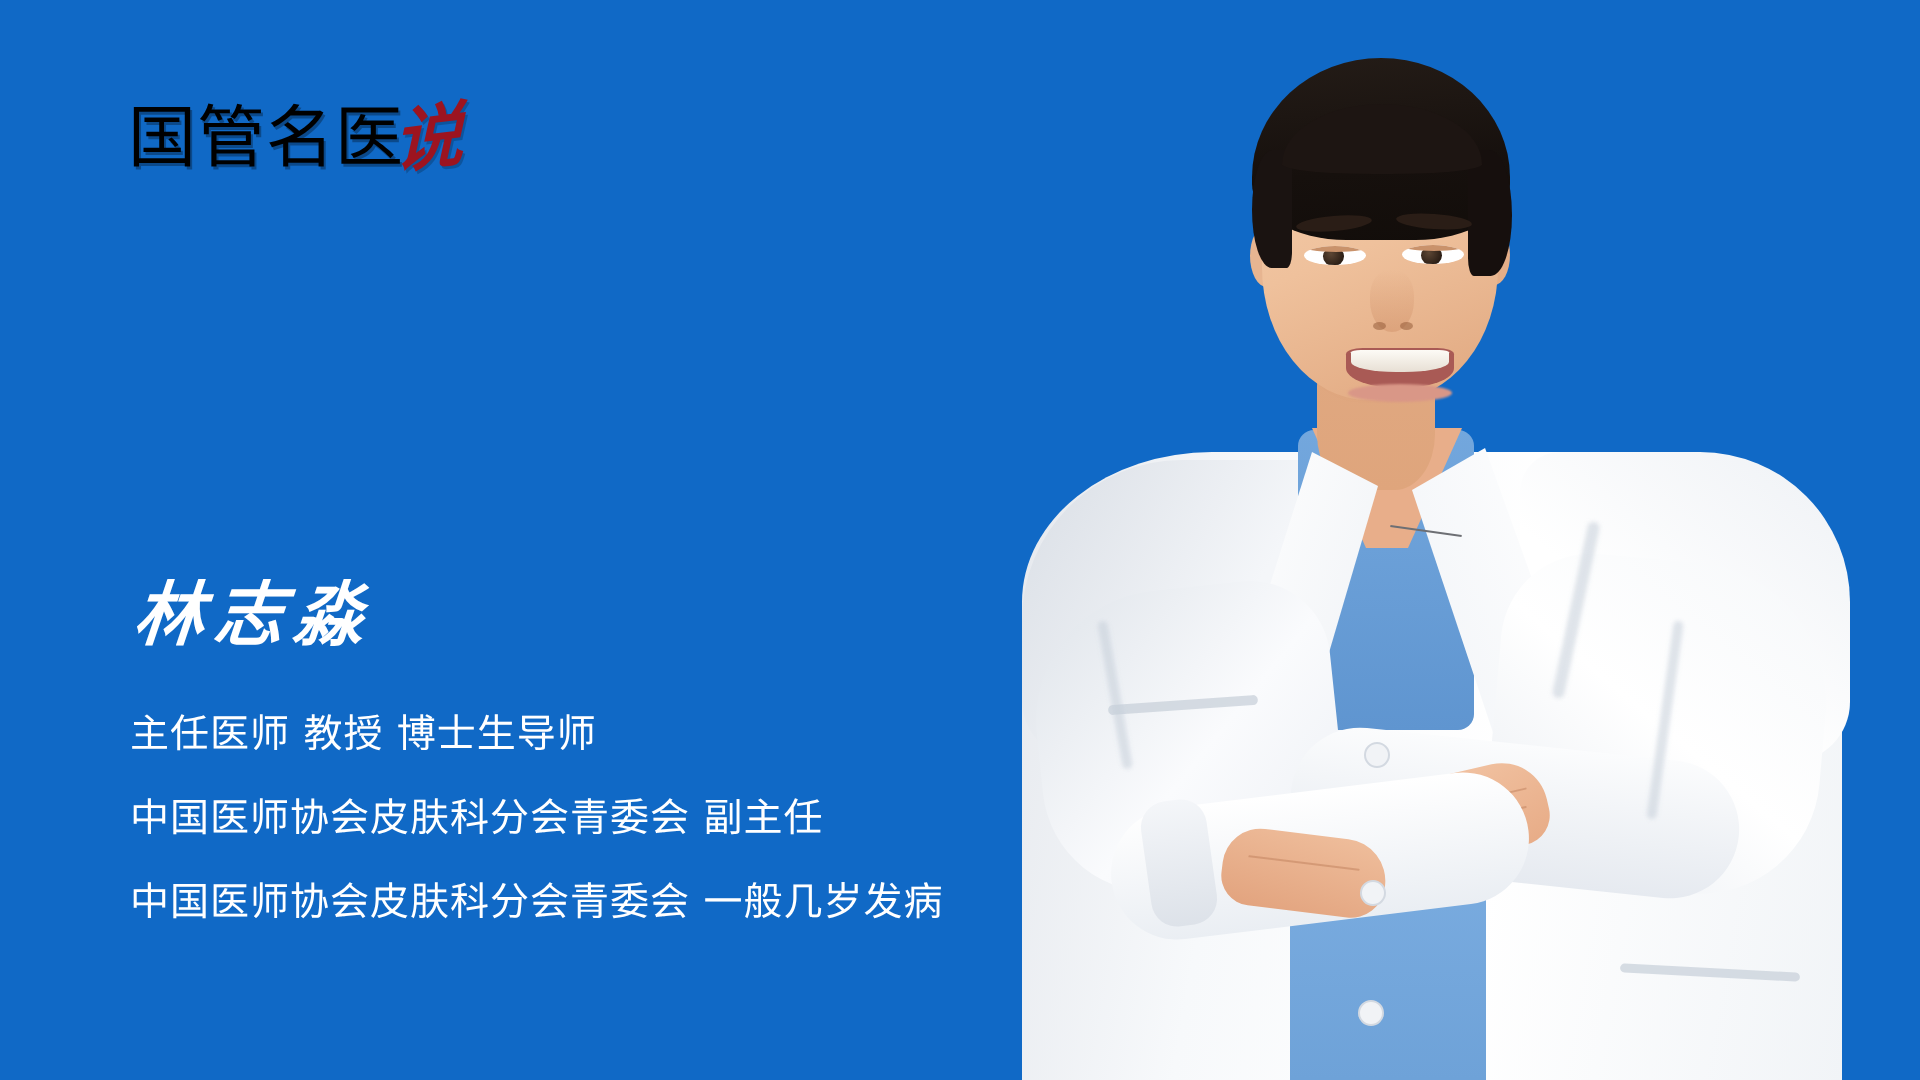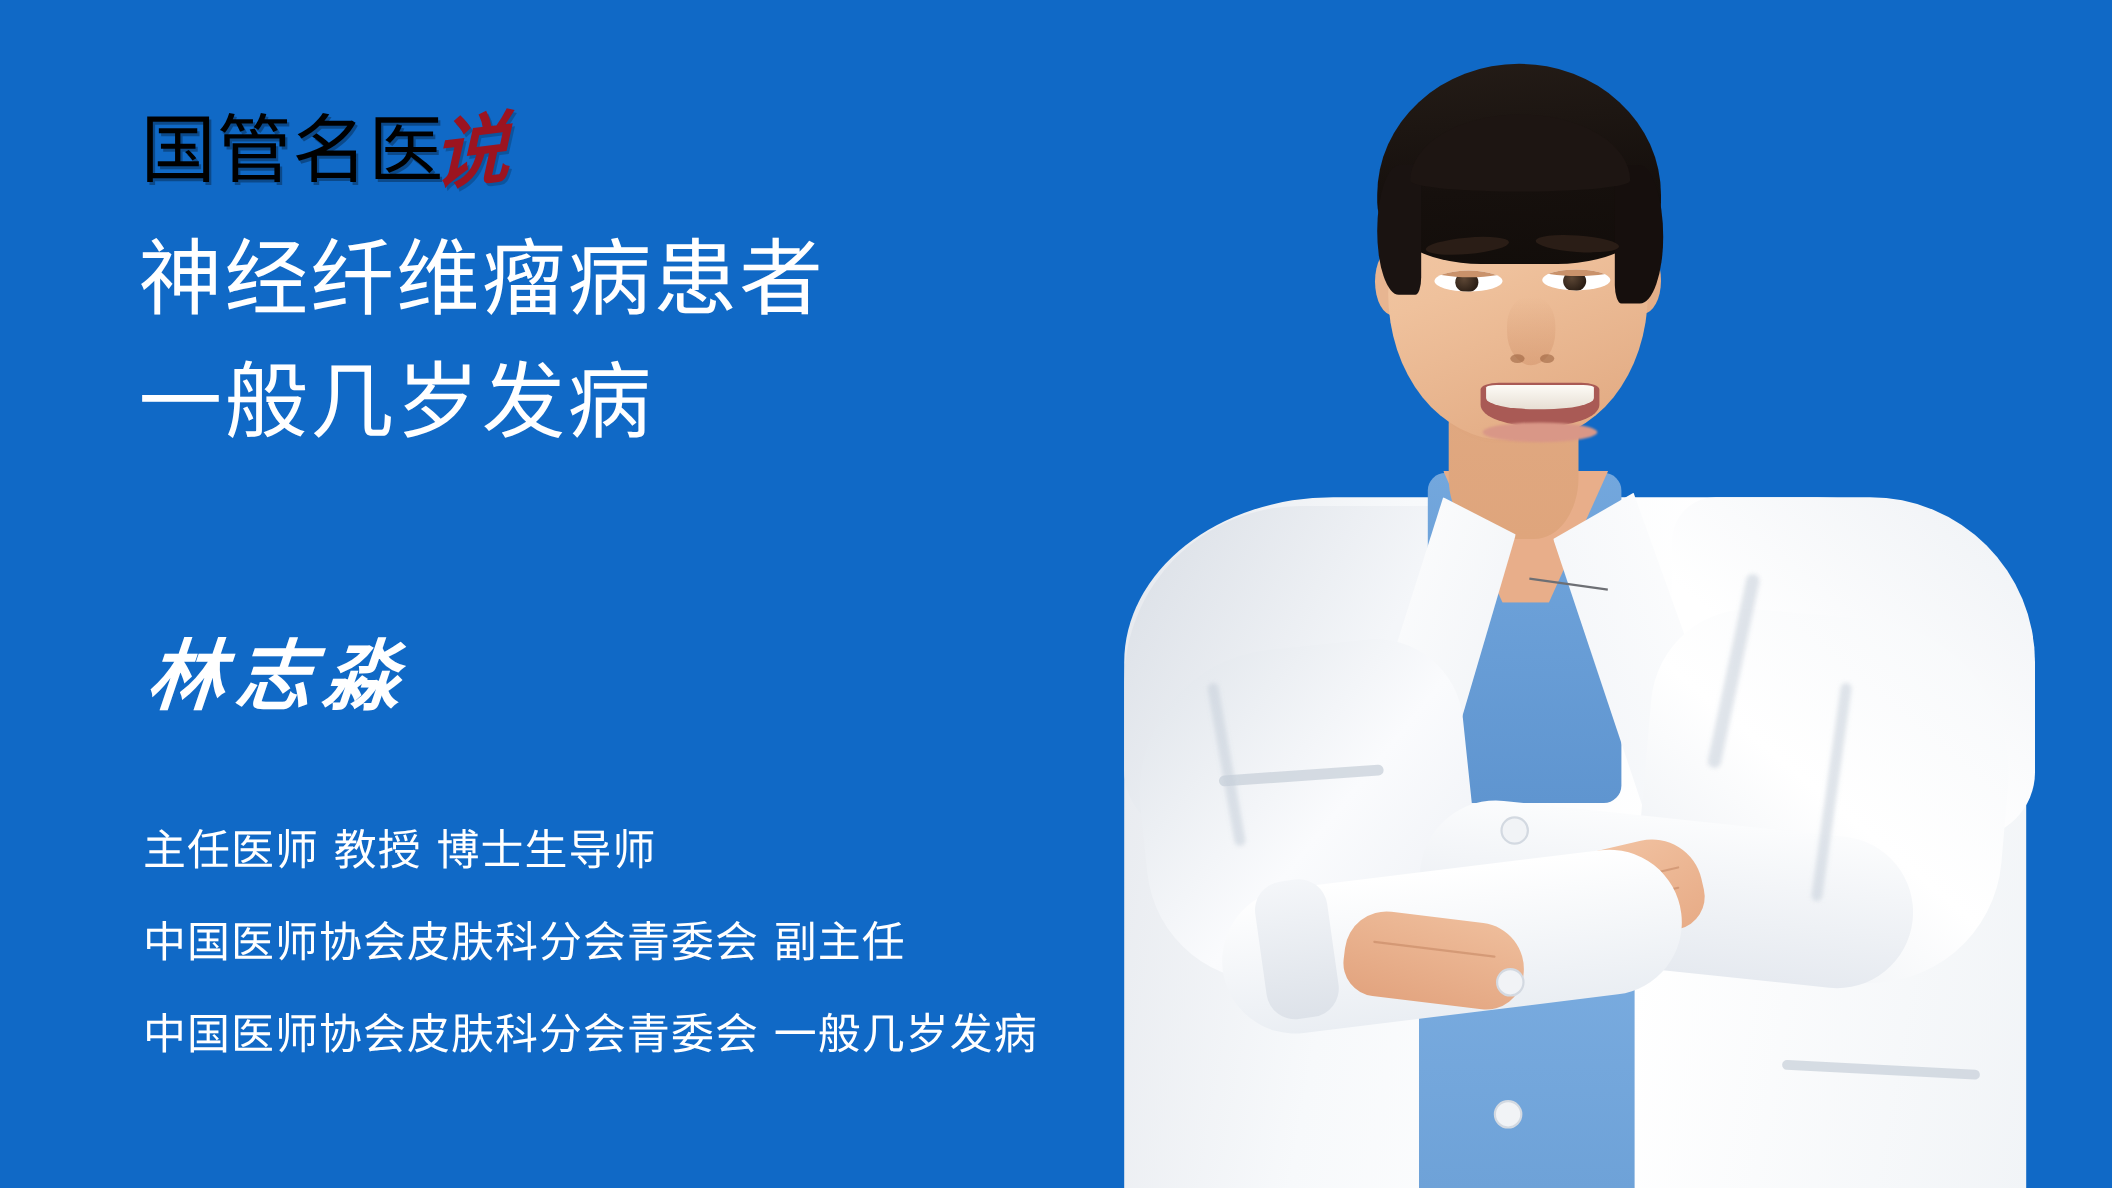--- a/index.html
+++ b/index.html
@@ -83,21 +83,21 @@
     white-space: nowrap;
     transform: skewX(-5deg);
     transform-origin: left bottom;
     font-family: "DejaVu Serif", "Liberation Serif", serif;
   }
 
   
   .credentials {
     position: absolute;
     left: 130px;
-    top: 732px;
+    top: 692px;
     width: 1010px;
   }
   .credential-line {
     color: #ffffff;
     font-size: 39px;
     line-height: 84px;
     font-weight: 400;
     letter-spacing: 1px;
     white-space: nowrap;
     font-family: "DejaVu Sans", "Liberation Sans", sans-serif;
@@ -408,24 +408,20 @@
 </head>
 <body>
 
 <div id="stage" style="background: rgb(16, 105, 198);">
 
   <div class="brand">
     <span class="brand-main">国管名医</span>
     <span class="brand-accent">说</span>
   </div>
 
-  <div class="headline">
-    <div class="headline-line">神经纤维瘤病患者</div>
-    <div class="headline-line">一般几岁发病</div>
-  </div>
 
   <div class="doctor-name">林志淼</div>
 
   <div class="credentials">
     <div class="credential-line">主任医师  教授  博士生导师</div>
     <div class="credential-line">中国医师协会皮肤科分会青委会  副主任</div>
     <div class="credential-line">中国医师协会皮肤科分会青委会  一般几岁发病</div>
   </div>
 
   <div class="portrait">

